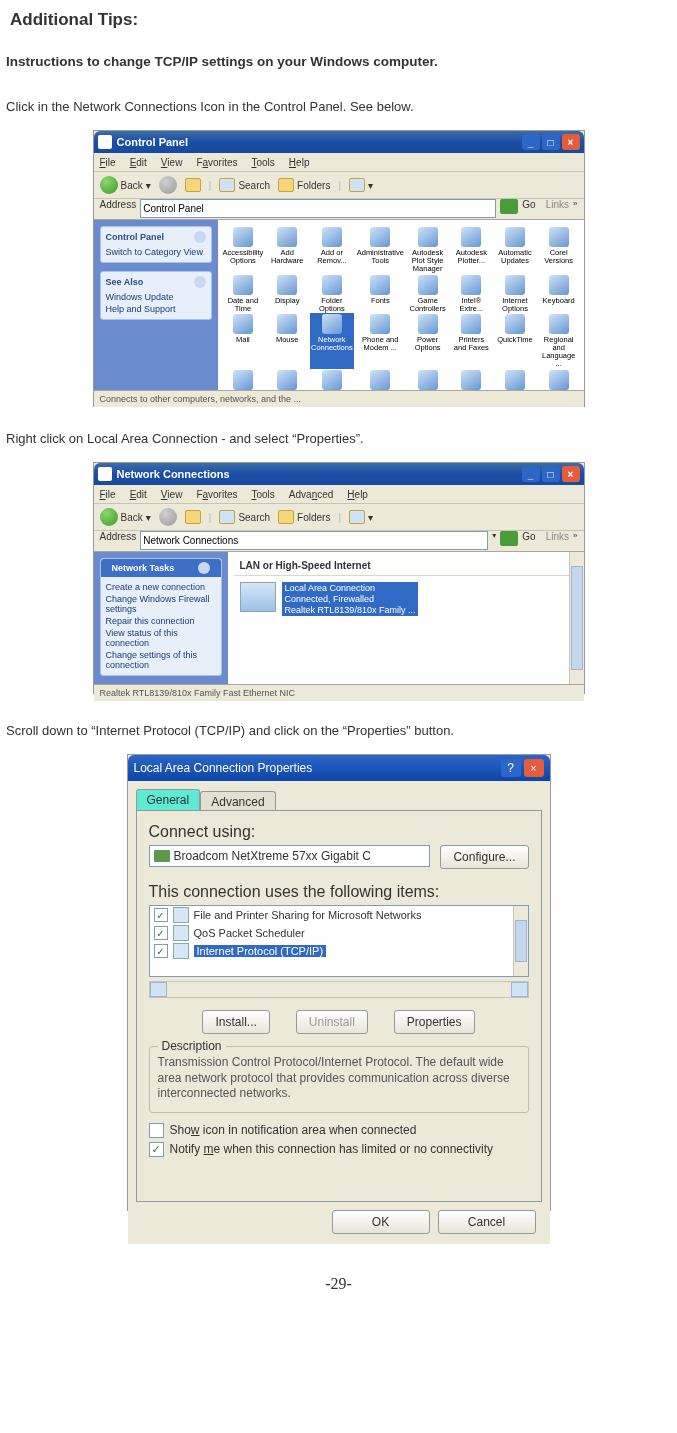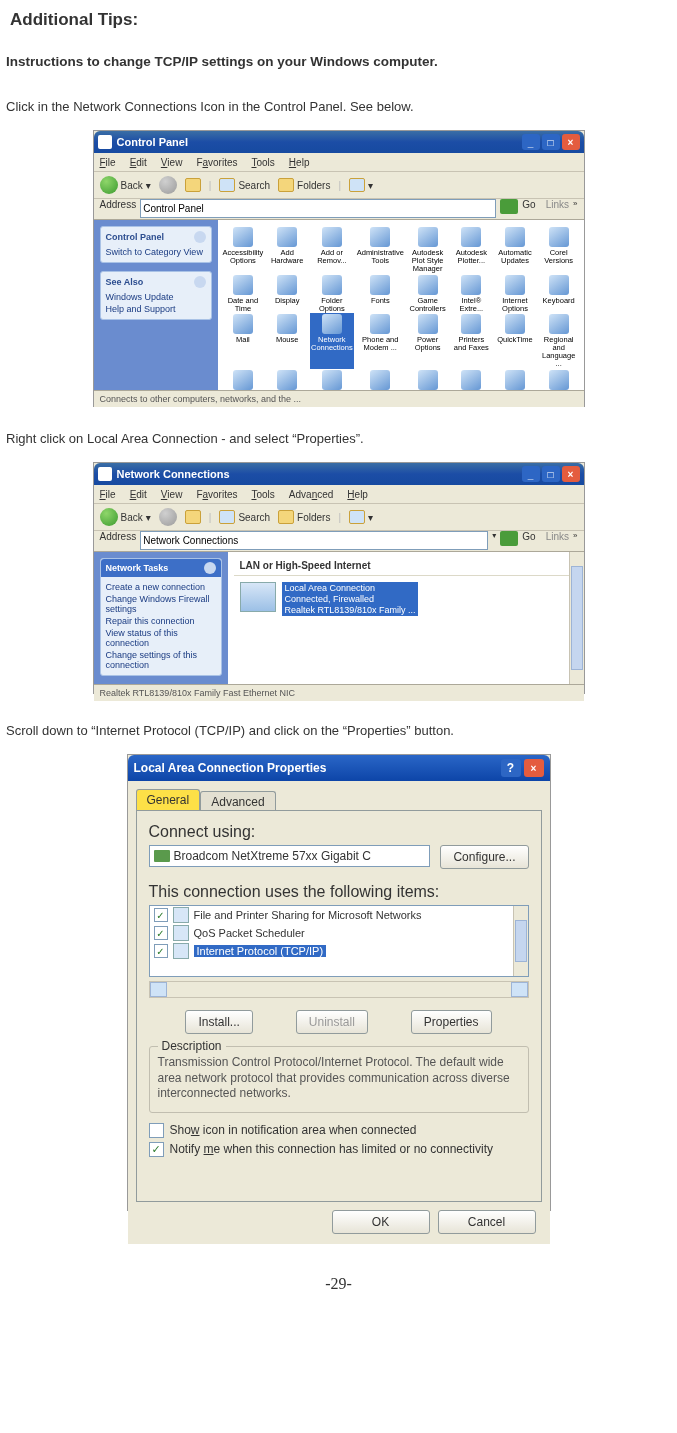--- a/index.html
+++ b/index.html
@@ -46,42 +46,42 @@
   .main2{flex:1;background:#fff;position:relative}
   .grp{font-size:10px;font-weight:bold;padding:4px 6px;background:#fff;border-bottom:1px solid #dcd9c8;margin:4px 6px 6px}
   .conn{display:flex;align-items:flex-start;gap:6px;margin:6px 12px}
   .connicon{width:34px;height:28px;background:linear-gradient(#d7e6f7,#9cc0e6);border:1px solid #8aa;position:relative}
   .conntext{background:#316ac5;color:#fff;font-size:9px;line-height:1.2;padding:1px 3px}
   .scroll{position:absolute;right:0;top:0;bottom:0;width:14px;background:#ece9d8;border-left:1px solid #c8c3b3}
   .scroll .th{position:absolute;top:14px;bottom:14px;left:1px;right:1px;background:#c5d6ef;border:1px solid #9db4d6}
 
   
   .w3{width:422px;height:455px}
-  .tb3{height:26px;background:linear-gradient(to bottom,#2a66c7,#0d45a8);color:#fff;display:flex;align-items:center;padding:0 6px;font-size:12px;font-weight:bold;border-radius:6px 6px 0 0}
+  .tb3{height:26px;background:linear-gradient(to bottom,#2a66c7,#0d45a8);color:#fff;display:flex;align-items:center;padding:0 6px;font-size:12px;font-weight:normal;border-radius:6px 6px 0 0}
   .tb3 .sysbtns{gap:3px}
   .tb3 .help{width:20px;height:18px;background:#2d66c4;border-radius:3px;display:flex;align-items:center;justify-content:center;font-size:12px}
   .tabs{display:flex;padding:8px 8px 0;gap:0;background:#ece9d8}
-  .tab{font-size:12px;padding:3px 10px;border:1px solid #919b9c;border-bottom:none;border-radius:3px 3px 0 0;background:#fde047;position:relative}
+  .tab{font-size:12px;padding:3px 10px;border:1px solid #919b9c;border-bottom:none;border-radius:3px 3px 0 0;background:#5eead4;position:relative}
   .tab.inactive{background:#e3e0d1;top:2px}
   .tabbody{margin:0 8px 8px;border:1px solid #919b9c;background:#ece9d8;padding:12px 12px 8px;height:370px;position:relative}
   .lbl{font-size:16px;display:block;margin-bottom:4px}
   .fieldrow{display:flex;gap:10px;align-items:flex-start;margin-bottom:14px}
   .txtfield{flex:1;height:20px;border:1px solid #7f9db9;background:#fff;font-size:12px;padding:0 4px;display:flex;align-items:center;gap:4px}
   .nic{width:16px;height:12px;background:#5a9a4c;border-radius:1px}
   .btn{font-size:12px;height:22px;border:1px solid #919b9c;border-radius:3px;background:linear-gradient(#fff,#e7e4d7);padding:0 12px;display:inline-flex;align-items:center;justify-content:center}
   .btn.dis{color:#9a9a9a}
   .listbox{height:70px;border:1px solid #7f9db9;background:#fff;overflow:hidden;position:relative;margin-bottom:4px}
   .lrow{display:flex;align-items:center;gap:5px;font-size:11px;padding:1px 4px}
   .lrow .cb{width:12px;height:12px;border:1px solid #7f9db9;background:#fff;display:flex;align-items:center;justify-content:center;font-size:10px;color:#2a7a2a}
   .lrow.sel span.txt{background:#316ac5;color:#fff;padding:0 3px}
   .liicon{width:14px;height:14px;background:#d7e6f7;border:1px solid #8aa}
   .hscroll{height:15px;border:1px solid #c8c3b3;background:#ece9d8;display:flex;align-items:center;margin-bottom:12px}
   .hscroll .ar{width:15px;height:13px;background:#cfe3f7;border:1px solid #9db4d6}
   .hscroll .trk{flex:1}
-  .btnrow{display:flex;gap:43px;justify-content:center;margin-bottom:12px}
+  .btnrow{display:flex;gap:26px;justify-content:center;margin-bottom:12px}
   .grpbox{border:1px solid #c1beb0;border-radius:3px;padding:8px 8px 10px;position:relative;margin-bottom:10px}
   .grpbox .hd{position:absolute;top:-8px;left:8px;background:#ece9d8;padding:0 4px;font-size:12px}
   .desc{font-size:12px;line-height:1.3;color:#555}
   .chkrow{display:flex;align-items:center;gap:6px;font-size:12px;margin:4px 0}
   .chk{width:13px;height:13px;border:1px solid #7f9db9;background:#fff;display:flex;align-items:center;justify-content:center;color:#2a7a2a;font-size:11px}
   .dlgfooter{display:flex;justify-content:flex-end;gap:8px;padding:0 14px 10px;background:#ece9d8}
 
   u{text-decoration:underline}
 </style>
 </head>
@@ -332,21 +332,21 @@
     <input value="Network Connections" style="">
     <span style="font-size:8px">▾</span>
     <span class="gobtn"></span>
     <span>Go</span>
     <span style="margin-left:6px;color:#888">Links</span>
     <span style="font-size:8px">»</span>
   </div>
   <div class="body2">
     <div class="side2">
       <div class="panelbox">
-        <div class="ph" style="background:#3d6fc7;color:#fff;margin:-4px -5px 4px;padding:3px 5px;border-radius:3px 3px 0 0">
+        <div class="ph" style="background:#3d6fc7;color:#fff;margin:-4px -5px 4px;padding:3px 11px;border-radius:3px 3px 0 0">
               <span>Network Tasks</span>
               <span class="chev"></span>
             </div>
         <a>Create a new connection</a>
         <a>Change Windows Firewall settings</a>
         <a>Repair this connection</a>
         <a>View status of this connection</a>
         <a>Change settings of this connection</a>
       </div>
     </div>

